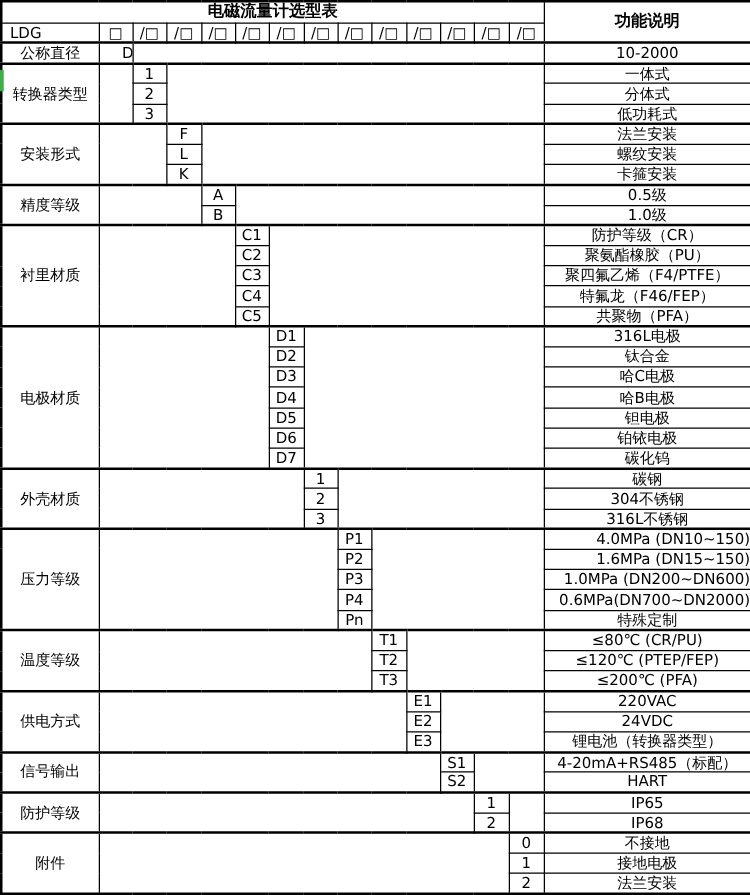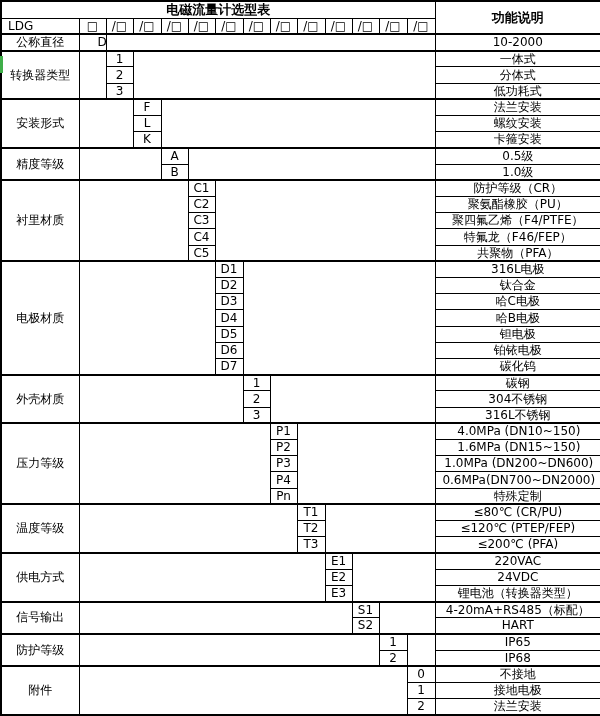--- a/index.html
+++ b/index.html
@@ -19,21 +19,21 @@
     overflow:hidden;white-space:nowrap;
     line-height:1.05;
   }
   tr{height:16px;}
   tr.r-title{height:17px;}
   tr.gs td{border-top:2px solid #000;}
   td.title-cell{font-weight:bold;font-size:13px;}
   td.fn-header{font-weight:bold;font-size:13px;margin-left:40px;}
   td.ldg{text-align:left;padding-left:6px;}
   td.dn{text-align:left;padding-left:18px;}
-  td.desc.left{text-align:center;padding-left:2px;}
+  td.desc.left{text-align:right;padding-left:2px;}
   .artifact{position:absolute;left:0;top:56px;width:3px;height:17px;}
 </style>
 </head>
 <body>
 
 <div class="page">
   <div class="artifact" style="background-color: rgb(63, 174, 73);"></div>
 
   <table class="sel">
     <colgroup>

